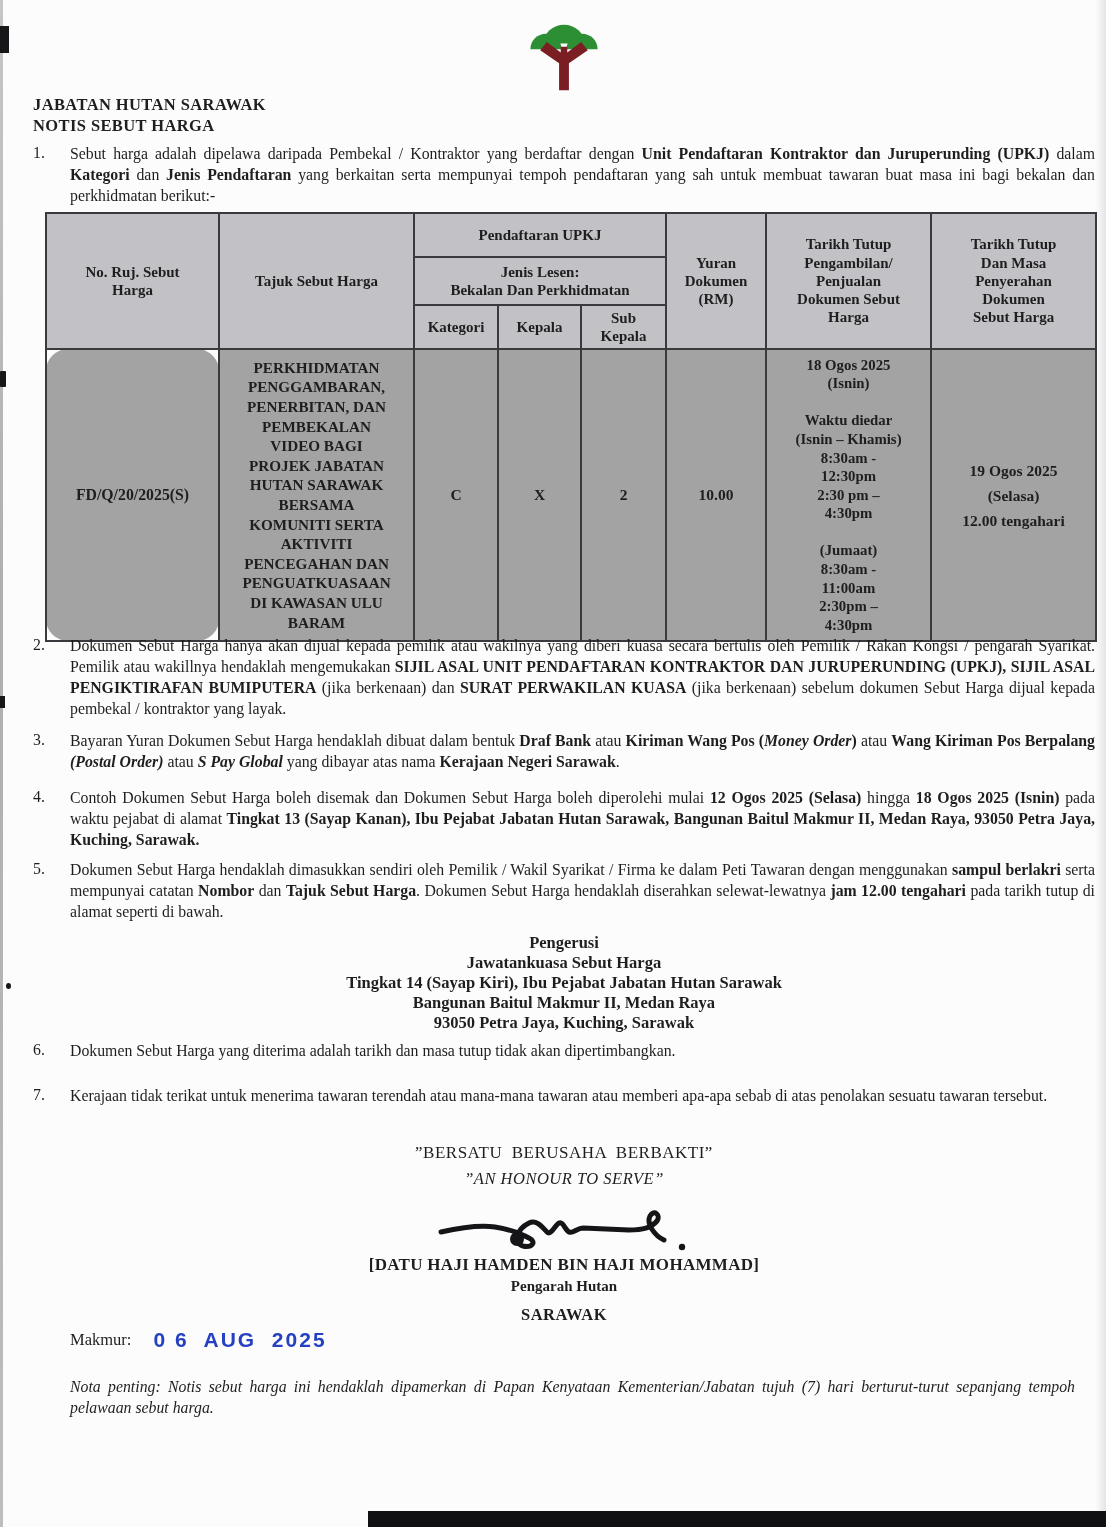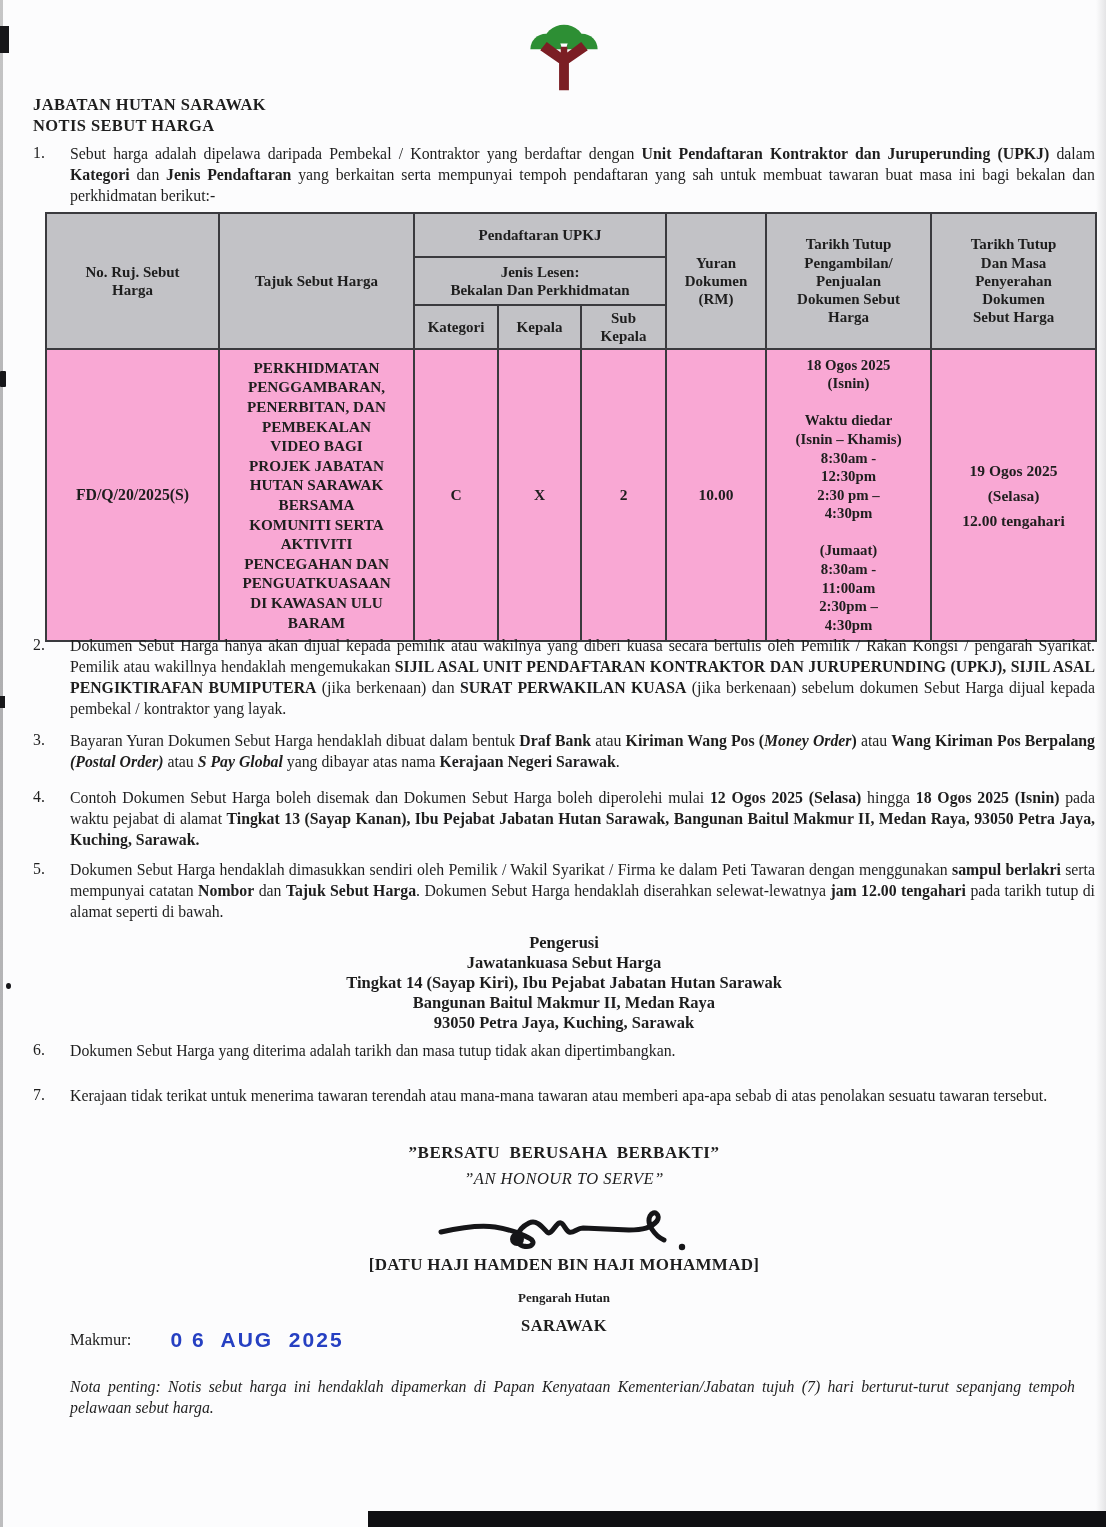--- a/index.html
+++ b/index.html
@@ -44,48 +44,48 @@
 
   
   .tbl-wrap { top:212px; left:12px; }
   table { border-collapse:collapse; table-layout:fixed; width:1050px; }
   th, td { border:2px solid #3a3a3e; padding:2px 4px; text-align:center; vertical-align:middle;
            font-weight:bold; overflow:hidden; }
   thead th { background:#c2c2c6; font-size:15px; line-height:1.22; }
   .hr1 th { height:38px; }
   .hr2 th { height:42px; }
   .hr3 th { height:38px; }
-  tbody td { background:#f9a8d4; height:286px; }
-  .cell-ref   { font-size:15.8px; }
+  tbody td { background:#a3a3a3; height:286px; }
+  .cell-ref   { font-size:15.8px;border-radius:22px; }
   .cell-tajuk { font-size:15.2px; line-height:19.6px; }
   .cell-code  { font-size:15.5px; }
   .cell-fee   { font-size:15.5px; }
   .cell-dates { font-size:14.8px; line-height:18.6px; }
   .cell-close { font-size:15.5px; line-height:25px; }
 
   
   .address { top:933px; left:0; width:100%; text-align:center;
     font-weight:bold; font-size:16.5px; line-height:20px; }
 
   
   .motto { top:1143px; left:0; width:100%; text-align:center; }
-  .motto-1 { font-weight:bold; font-size:17px; white-space:pre; letter-spacing:.5px; }
+  .motto-1 { font-weight:normal; font-size:17px; white-space:pre; letter-spacing:.5px; }
   .motto-2 { font-weight:normal; font-style:italic; font-size:16.5px; margin-top:6px; letter-spacing:.5px; }
 
   
   .sig { top:1198px; left:0; width:100%; text-align:center; }
   .name-block { top:1255px; left:0; width:100%; text-align:center; font-weight:bold; }
   .sig-name { font-size:17px; letter-spacing:.3px; }
-  .sig-role { font-size:13px; margin-top:15px; }
+  .sig-role { font-size:15px; margin-top:3px; }
   .sig-org  { font-size:16.5px; margin-top:10px; letter-spacing:.5px; }
 
   
   .date-row { top:1330px; left:37px; display:flex; align-items:flex-start; }
   .date-label { font-size:16.5px; }
-  .date-stamp { margin-left:39px; margin-top:-2px;
+  .date-stamp { margin-left:22px; margin-top:-2px;
     font-family:"Liberation Sans","DejaVu Sans",sans-serif;
     font-weight:bold; font-size:21px; white-space:pre; letter-spacing:2px; }
   .nota { top:1376px; left:37px; width:1005px; font-size:15.8px; line-height:1.35;
     font-style:italic; text-align:justify; }
 </style>
 </head>
 <body>
 
 <div class="page">
 

